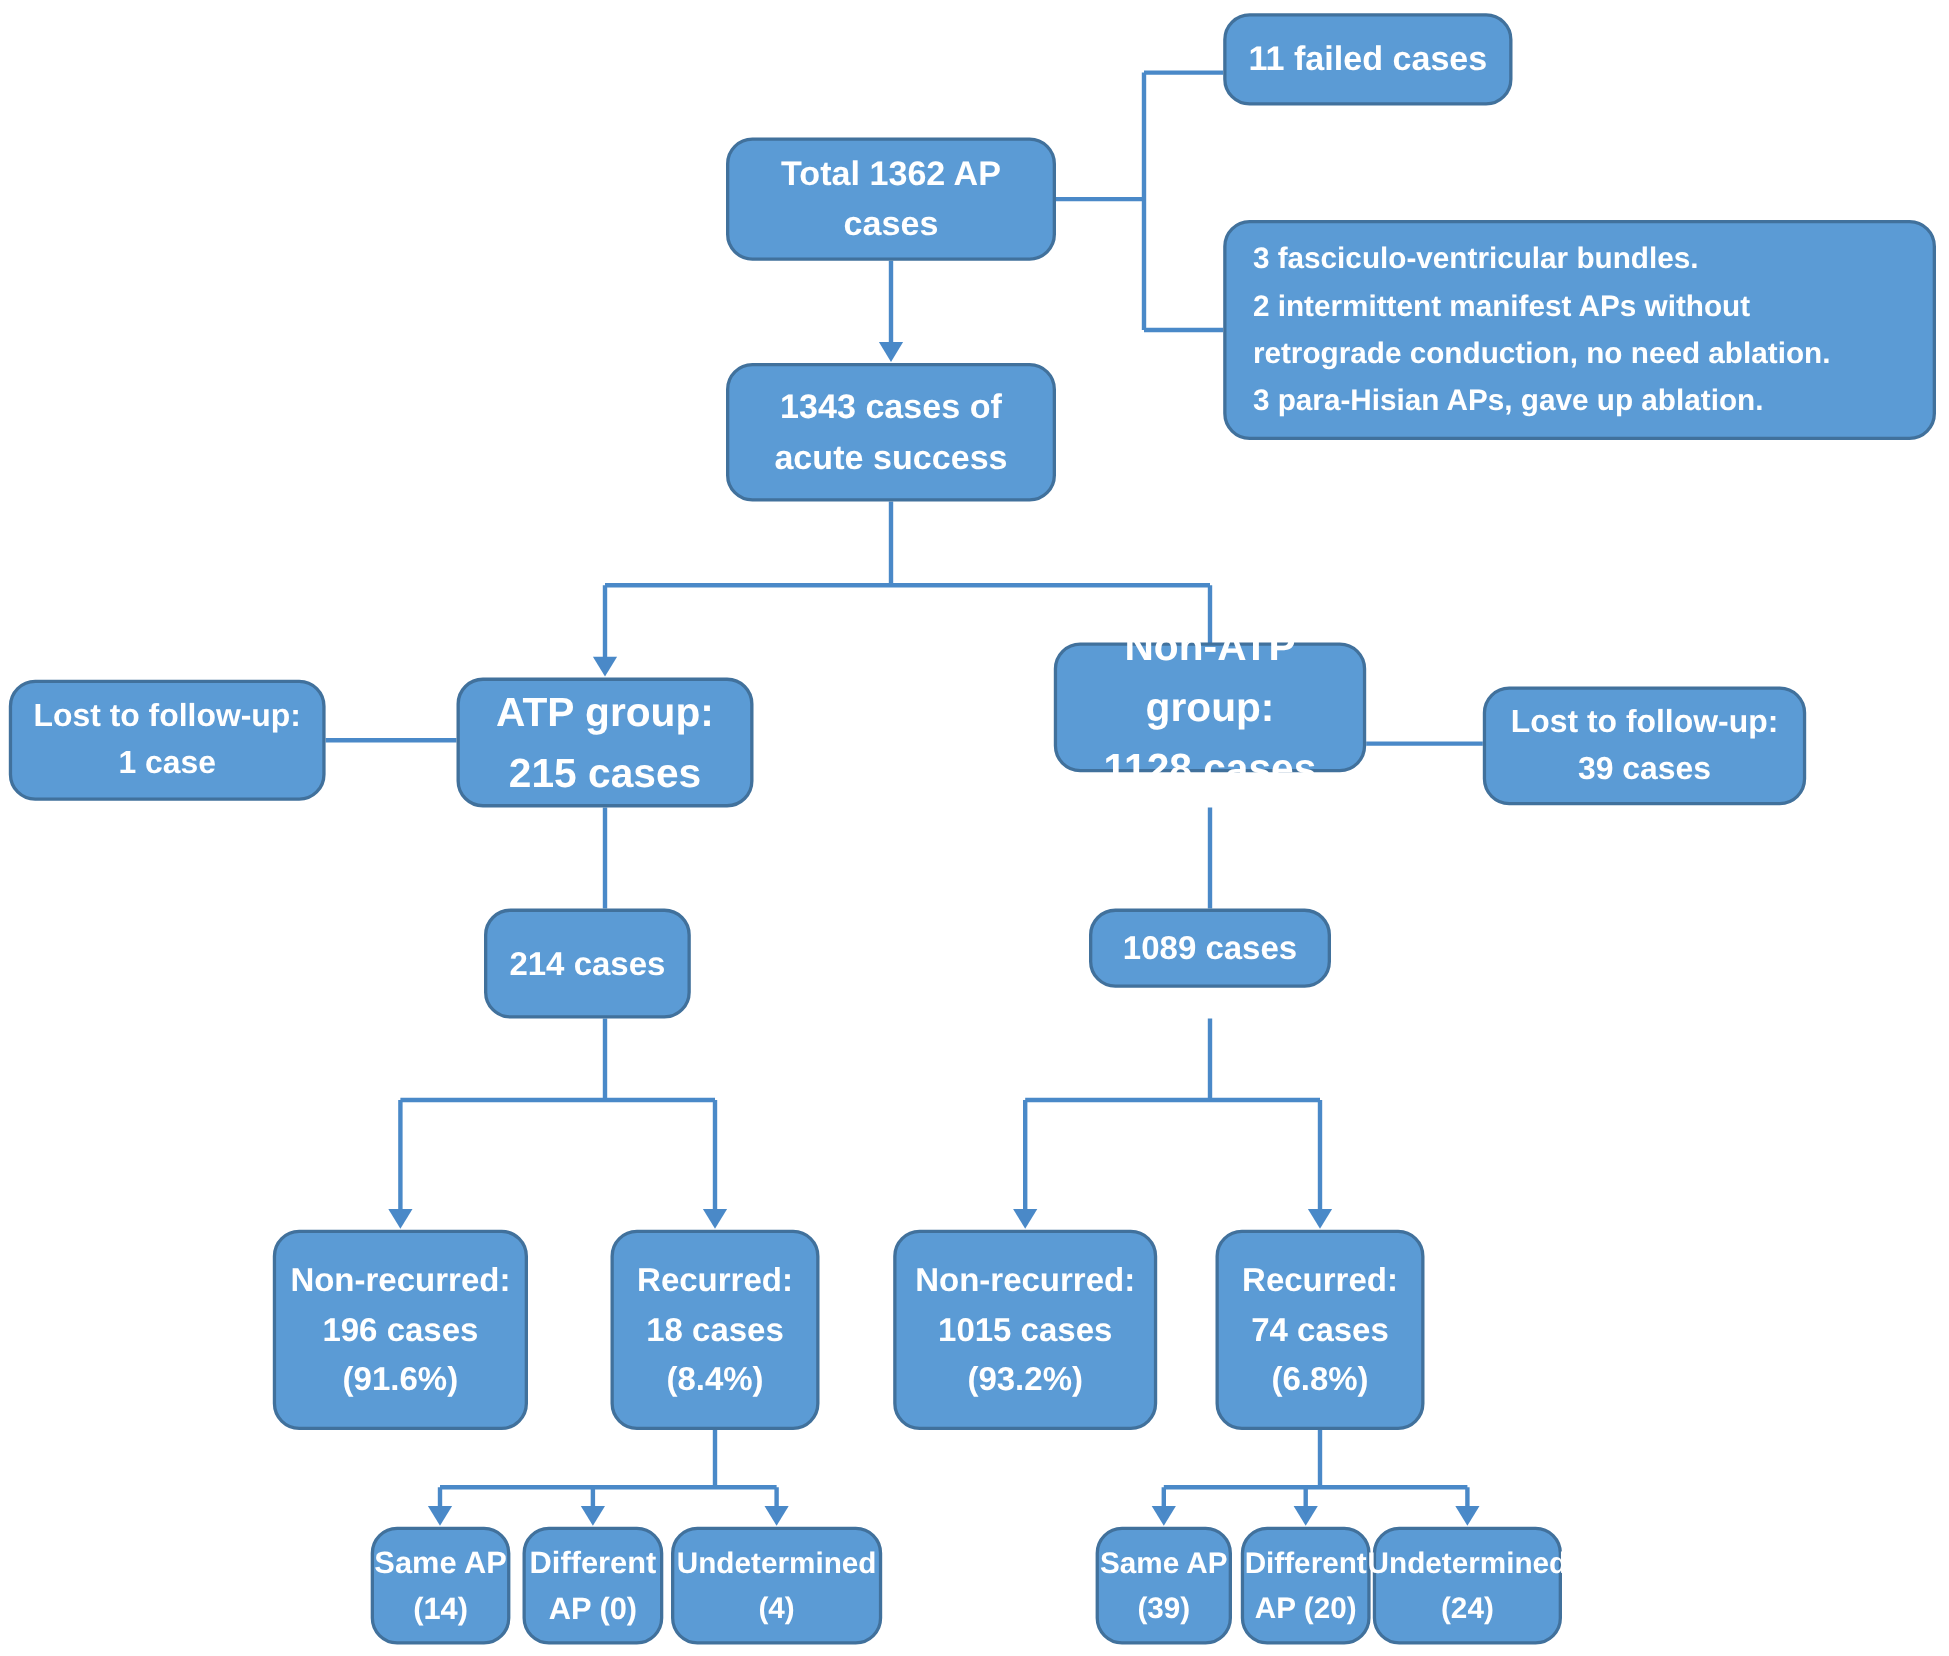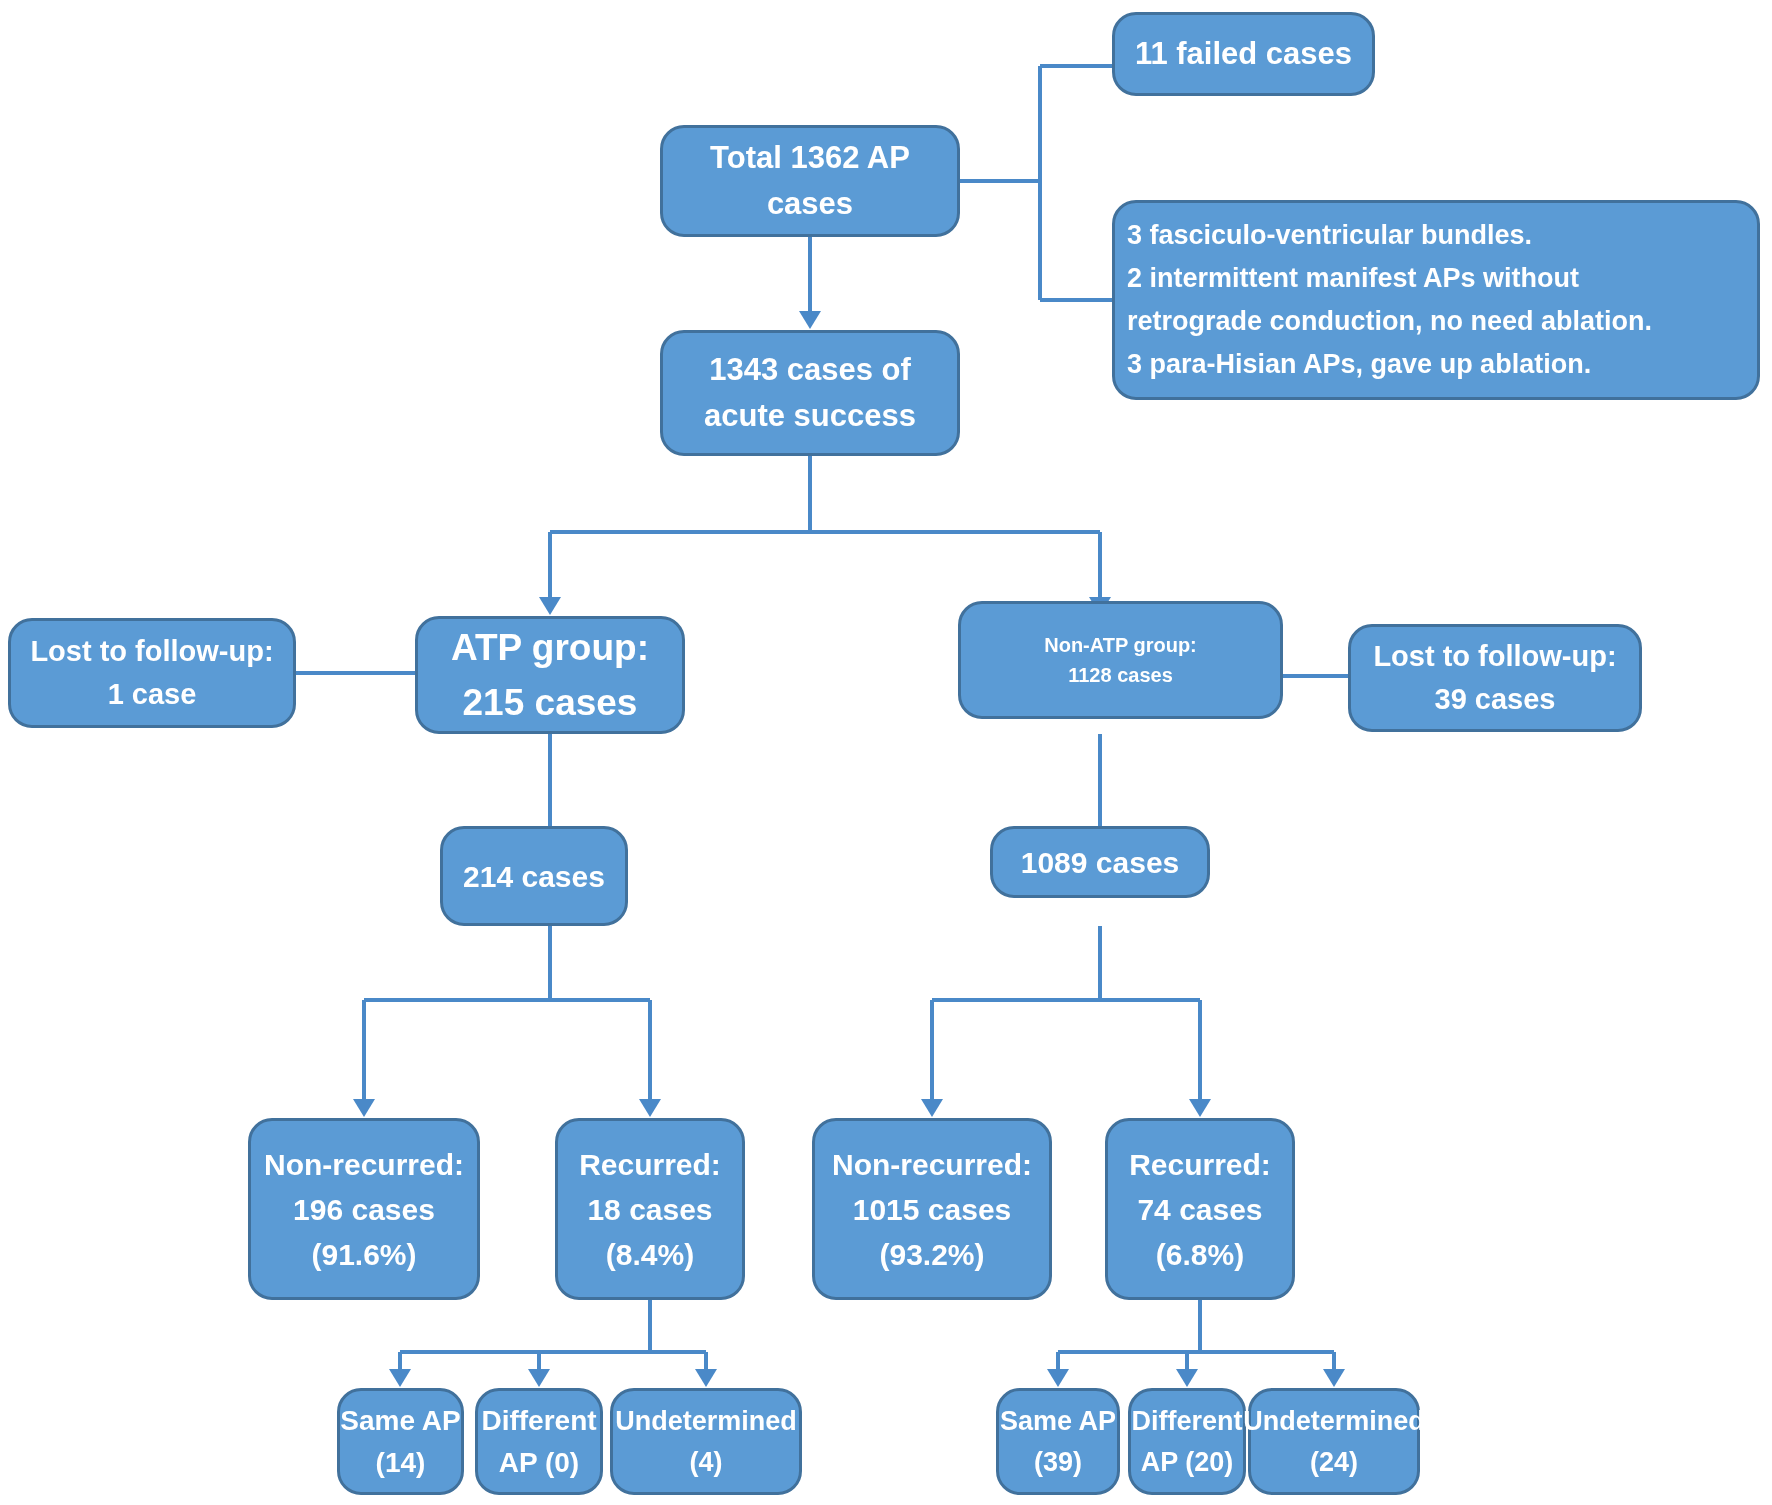--- a/index.html
+++ b/index.html
@@ -29,21 +29,21 @@
     display:flex;align-items:center;justify-content:center;
     text-align:center;
     white-space:pre-line;
     line-height:1.5;
     box-sizing:border-box;
     font-family:"Liberation Sans",sans-serif;
   }
   .node.align-left{
     justify-content:flex-start;
     text-align:left;
-    padding-left:12px;
+    padding-left:24px;
     padding-right:8px;
     line-height:1.6;
   }
 </style>
 </head>
 <body>
 
 <div id="canvas">
 
   <svg id="wires" viewBox="0 0 1772 1505">
@@ -86,21 +86,21 @@
 
   <div class="node" style="left:660px;top:330px;width:300px;height:126px;font-size:31px;">1343 cases of
 acute success</div>
 
   <div class="node" style="left:8px;top:618px;width:288px;height:110px;font-size:29px;">Lost to follow-up:
 1 case</div>
 
   <div class="node" style="left:415px;top:616px;width:270px;height:118px;font-size:37px;">ATP group:
 215 cases</div>
 
-  <div class="node" style="left:958px;top:601px;width:325px;height:118px;font-size:20px;">Non-ATP group:
+  <div class="node" style="left:958px;top:584px;width:284px;height:118px;font-size:37px;">Non-ATP group:
 1128 cases</div>
 
   <div class="node" style="left:1348px;top:624px;width:294px;height:108px;font-size:29px;">Lost to follow-up:
 39 cases</div>
 
   <div class="node" style="left:440px;top:826px;width:188px;height:100px;font-size:30px;">214 cases</div>
 
   <div class="node" style="left:990px;top:826px;width:220px;height:72px;font-size:30px;">1089 cases</div>
 
   <div class="node" style="left:248px;top:1118px;width:232px;height:182px;font-size:30px;">Non-recurred:

